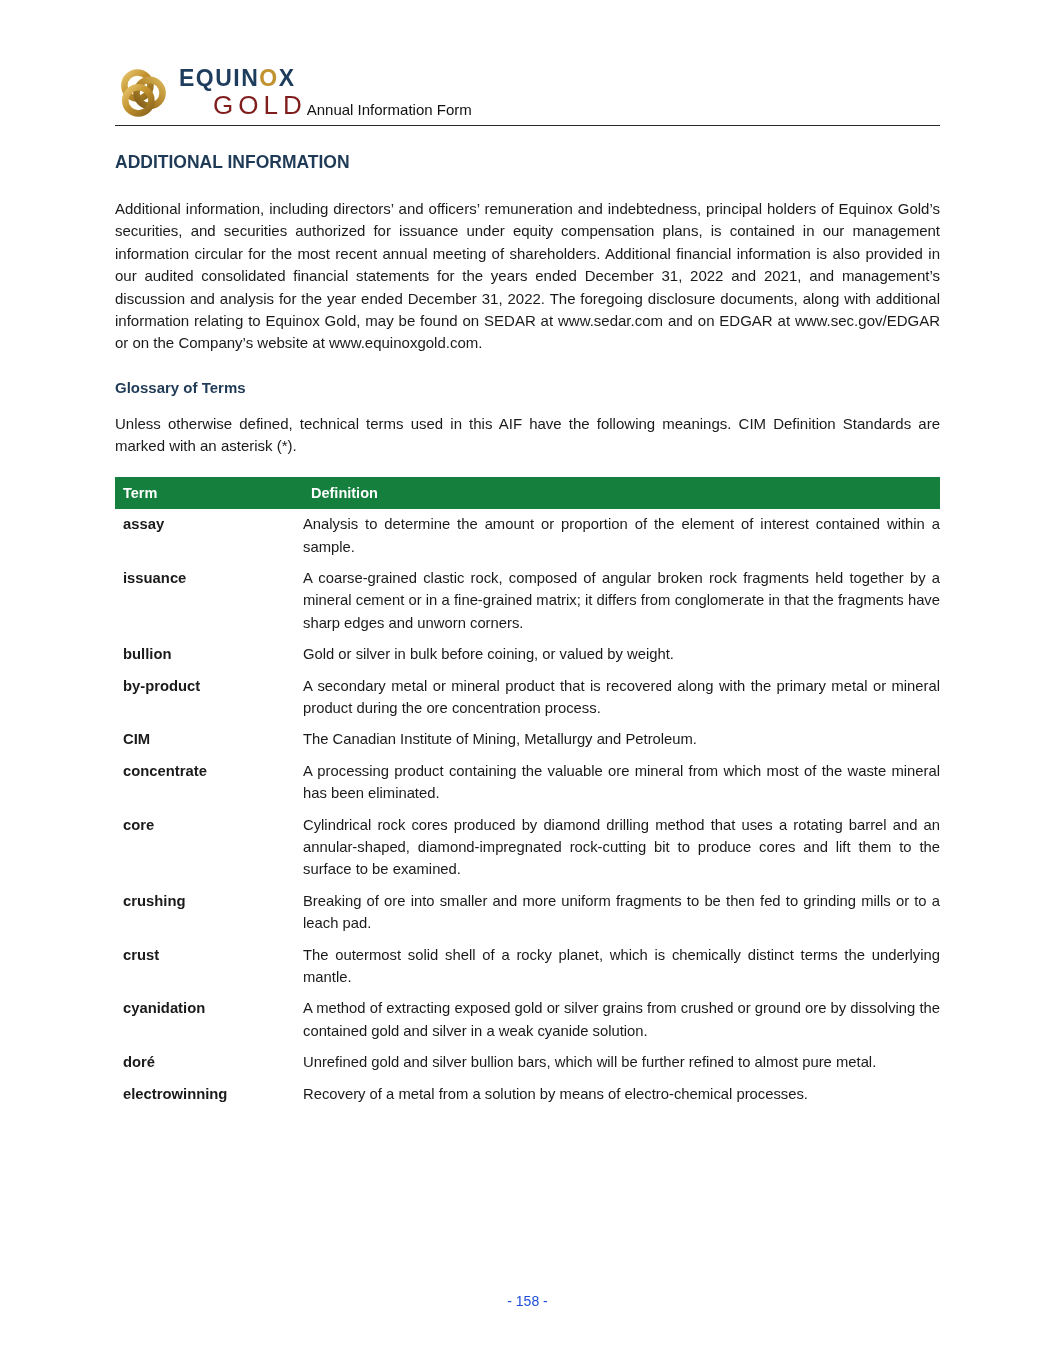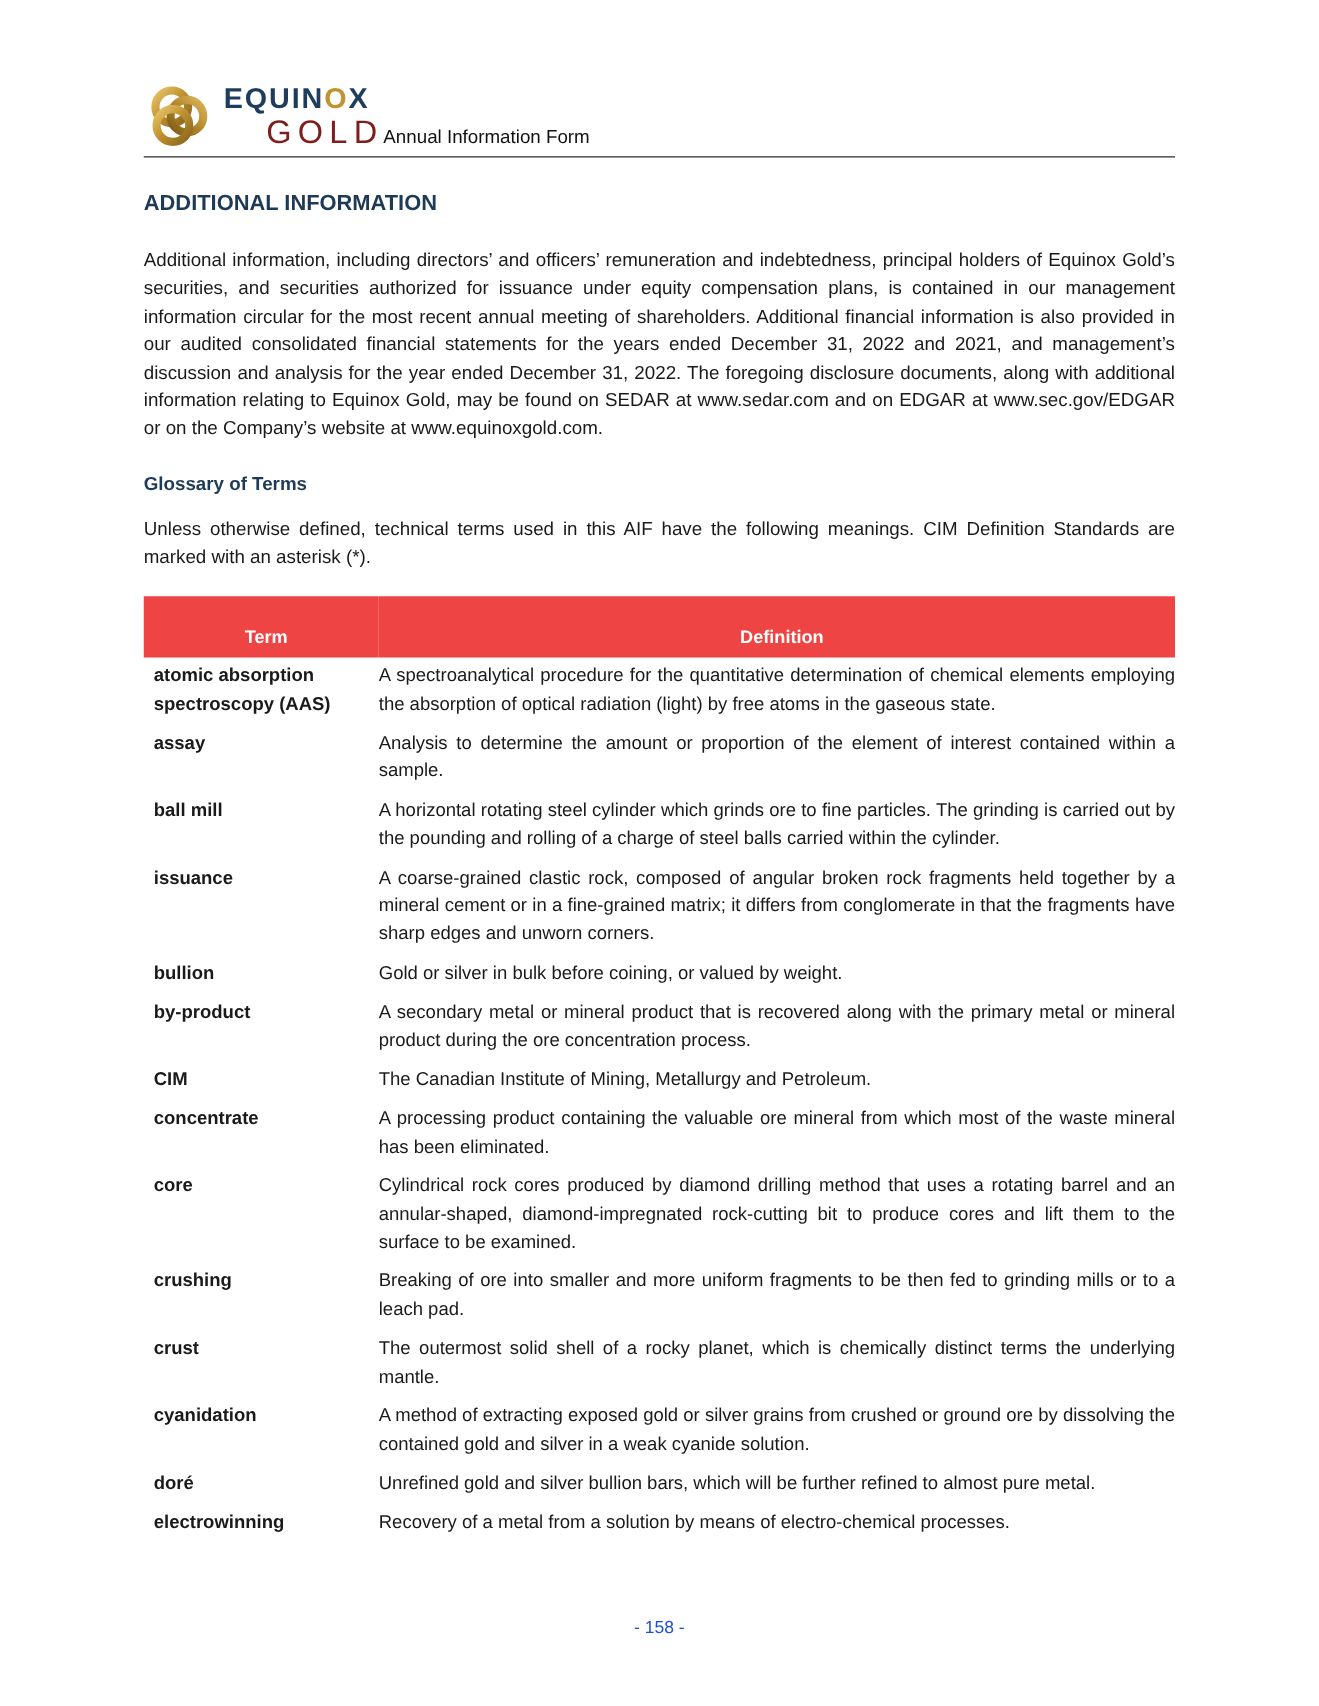--- a/index.html
+++ b/index.html
@@ -51,24 +51,24 @@
   }
   
   table.glossary{
     width:100%;
     margin-top:19px;
     border-collapse:collapse;
     table-layout:fixed;
   }
   table.glossary col.c-term{width:188px;}
   table.glossary thead th{
-    background:#ef4444;color:#ffffff;
+    background:#15803d;color:#ffffff;
     font-size:14.5px;font-weight:700;
-    text-align:center;
-    padding:25px 0 8px 8px;
+    text-align:left;
+    padding:8px 0 8px 8px;
   }
   table.glossary td{
     vertical-align:top;
     font-size:14.8px;line-height:22.4px;
     padding:4.5px 0 4.5px 0;
   }
   table.glossary td.term-cell{
     font-weight:700;
     padding-left:8px;padding-right:14px;
   }
@@ -127,30 +127,22 @@
         <col class="c-def">
       </colgroup>
     <thead>
       <tr>
         <th>Term</th>
         <th>Definition</th>
       </tr>
     </thead>
     <tbody>
         <tr>
-          <td class="term-cell">atomic absorption spectroscopy (AAS)</td>
-          <td class="def-cell">A spectroanalytical procedure for the quantitative determination of chemical elements employing the absorption of optical radiation (light) by free atoms in the gaseous state.</td>
-        </tr>
-        <tr>
           <td class="term-cell">assay</td>
           <td class="def-cell">Analysis to determine the amount or proportion of the element of interest contained within a sample.</td>
-        </tr>
-        <tr>
-          <td class="term-cell">ball mill</td>
-          <td class="def-cell">A horizontal rotating steel cylinder which grinds ore to fine particles. The grinding is carried out by the pounding and rolling of a charge of steel balls carried within the cylinder.</td>
         </tr>
         <tr>
           <td class="term-cell">issuance</td>
           <td class="def-cell">A coarse-grained clastic rock, composed of angular broken rock fragments held together by a mineral cement or in a fine-grained matrix; it differs from conglomerate in that the fragments have sharp edges and unworn corners.</td>
         </tr>
         <tr>
           <td class="term-cell">bullion</td>
           <td class="def-cell">Gold or silver in bulk before coining, or valued by weight.</td>
         </tr>
         <tr>

